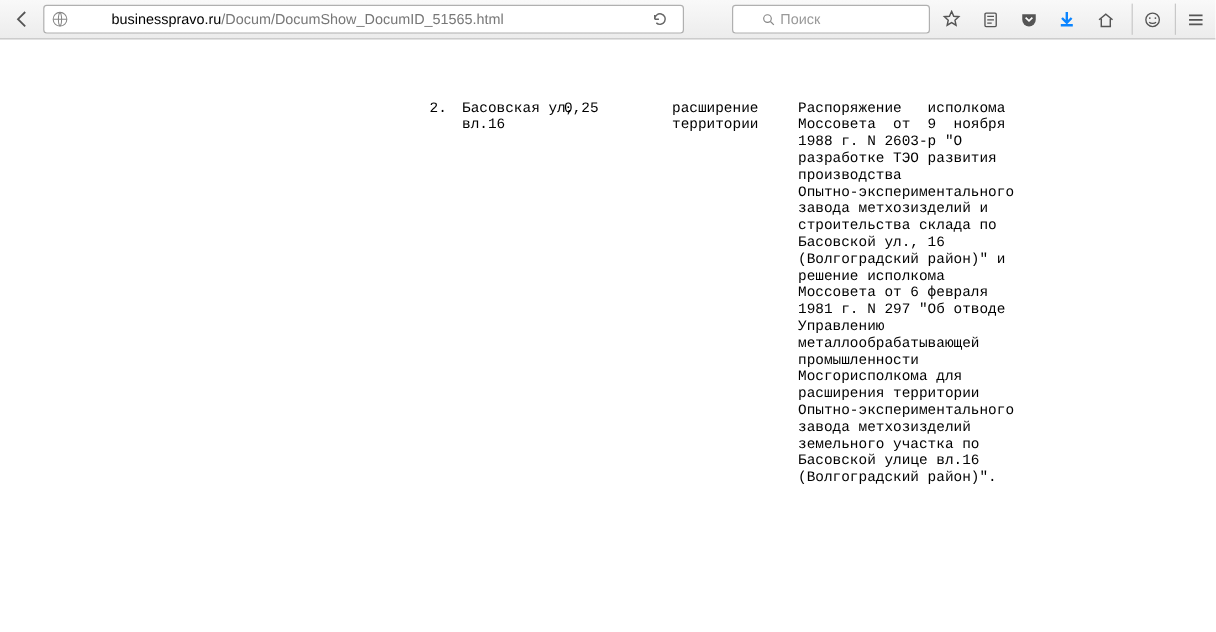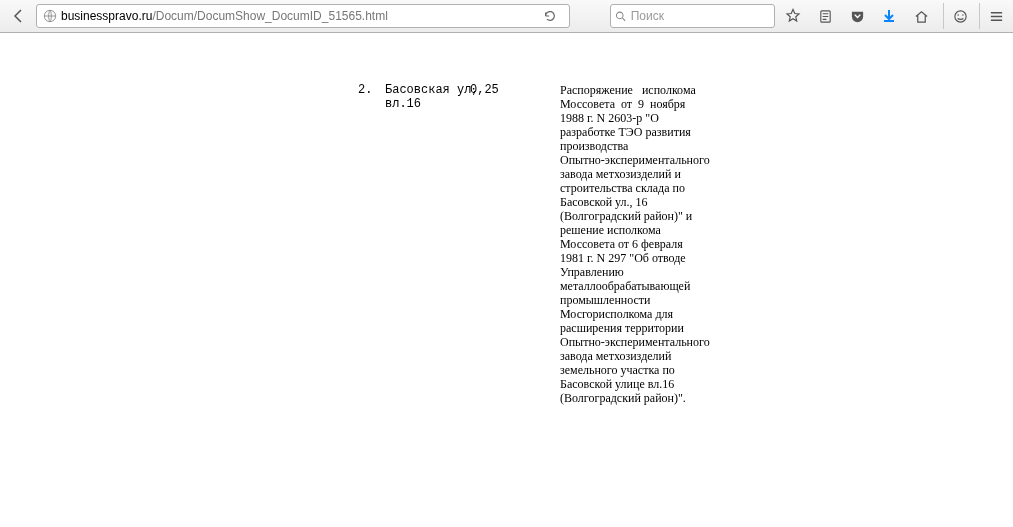--- a/index.html
+++ b/index.html
@@ -3,39 +3,39 @@
 <meta charset="utf-8">
 <style>
 * { margin: 0; padding: 0; box-sizing: border-box; }
 body { font-family: Arial, sans-serif; background: #fff; width: 1013px; height: 527px; overflow: hidden; }
 
 .toolbar { background: linear-gradient(#f9f9f9, #ececec); border-bottom: 1px solid #b0b0b0; height: 33px; display: flex; align-items: center; padding: 0 6px; gap: 4px; }
 .nav-btn { width: 26px; height: 26px; border: none; background: transparent; display: flex; align-items: center; justify-content: center; border-radius: 3px; color: #888; }
 .nav-btn.back { color: #666; }
 .url-bar { flex: 1; background: #fff; border: 1px solid #b0b0b0; border-radius: 3px; height: 24px; display: flex; align-items: center; padding: 0 6px; gap: 4px; min-width: 0; }
 .url-bar .globe { width: 14px; height: 14px; flex-shrink: 0; }
-.url-text { flex: 1; font-size: 12px; color: #777; white-space: nowrap; overflow: hidden; }
+.url-text { flex: 1; font-size: 12px; color: #777; white-space: nowrap; overflow: hidden; margin-left: 32px; }
 .url-text .dark { color: #000; }
 .reload { width: 20px; color: #666; flex-shrink: 0; text-align: center; }
-.search-bar { width: 165px; background: #fff; border: 1px solid #b0b0b0; border-radius: 3px; height: 24px; display: flex; align-items: center; padding: 0 4px; gap: 4px; margin-left: 36px; }
+.search-bar { width: 165px; background: #fff; border: 1px solid #b0b0b0; border-radius: 3px; height: 24px; display: flex; align-items: center; padding: 0 24px; gap: 4px; margin-left: 36px; }
 .search-bar input { border: none; outline: none; font-size: 12px; width: 100%; color: #333; }
 .search-bar input::placeholder { color: #999; }
 .icon-btn { width: 28px; height: 26px; display: flex; align-items: center; justify-content: center; color: #4a4a4a; font-size: 15px; }
 .icon-btn.blue { color: #0a84ff; }
 .icon-btn.sep { border-left: 1px solid #c8c8c8; margin-left: 4px; padding-left: 6px; }
 
 .content { background: #fff; height: calc(527px - 33px); overflow: hidden; position: relative; }
 .content::-webkit-scrollbar { display: none; }
 .doc-table { font-family: "Courier New", monospace; font-size: 12px; line-height: 14px; color: #000; white-space: pre; position: absolute; left: 0; top: 0; padding-top: 22px; }
 .row { display: flex; align-items: flex-start; }
 .c-num { width: 385px; padding-left: 358px; }
 .c-addr { width: 85px; }
 .c-val { width: 90px; }
 .c-purp { width: 105px; }
-.c-desc { width: 190px; font-family: Liberation Serif, serif; }
+.c-desc { width: 190px; }
 .gap { height: 68px; }
 
 svg { display: block; }
 </style>
 </head>
 <body>
 
 <div class="toolbar">
   <button class="nav-btn back">
     <svg width="16" height="16" viewBox="0 0 16 16">
@@ -104,20 +104,22 @@
   </div>
 </div>
 
 <div class="content">
   <div class="doc-table">
     <div class="row">
       <div class="c-num">2.</div>
       <div class="c-addr">Басовская ул,
 вл.16</div>
       <div class="c-val">0,25</div>
+      <div class="c-purp">расширение
+территории</div>
       <div class="c-desc">Распоряжение   исполкома
 Моссовета  от  9  ноября
 1988 г. N 2603-р "О
 разработке ТЭО развития
 производства
 Опытно-экспериментального
 завода метхозизделий и
 строительства склада по
 Басовской ул., 16
 (Волгоградский район)" и

